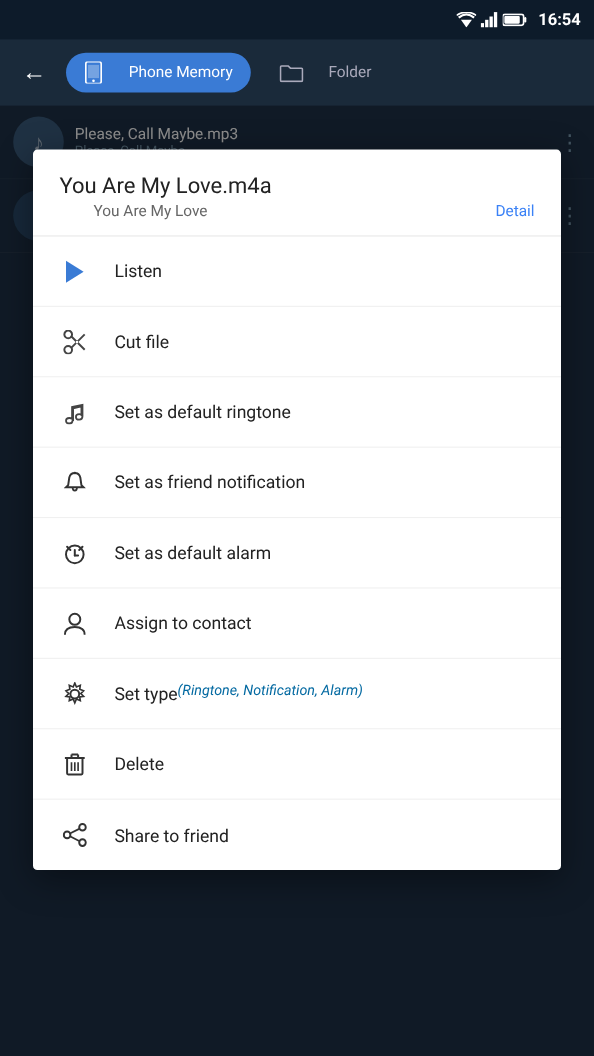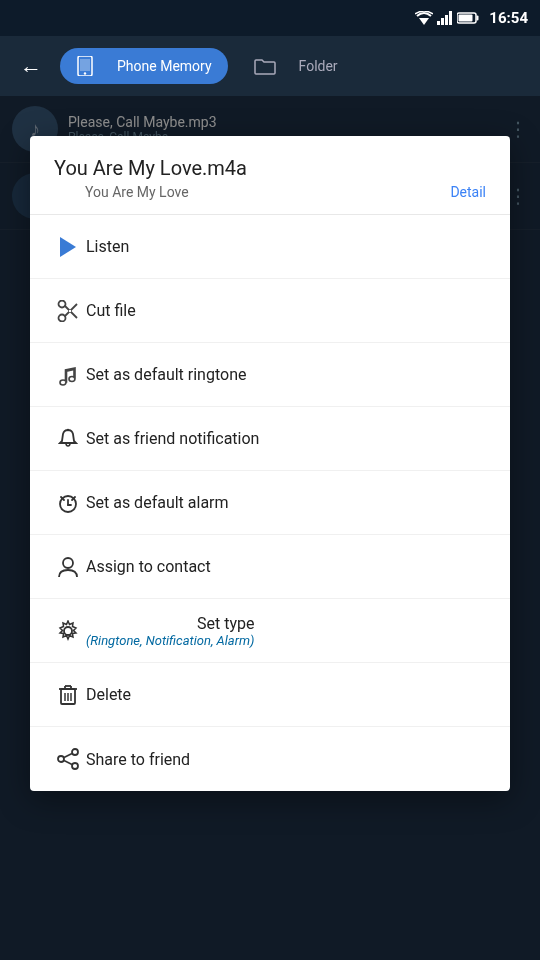--- a/index.html
+++ b/index.html
@@ -153,21 +153,21 @@
     }
 
     
     .menu-item {
       display: flex;
       align-items: center;
       padding: 0 24px;
       height: 64px;
       border-bottom: 1px solid #f0f0f0;
       cursor: pointer;
-      gap: 4px;
+      gap: 22px;
     }
     .menu-item:last-child {
       border-bottom: none;
     }
     .menu-icon {
       width: 28px;
       display: flex;
       align-items: center;
       justify-content: center;
       color: #444;
@@ -178,22 +178,21 @@
       font-size: 16px;
       color: #222;
     }
     .menu-sublabel {
       font-size: 13px;
       color: #0369a1;
       font-style: italic;
     }
     .menu-text-block {
       display: flex;
-      flex-direction: column;
-      text-align: right;
+      flex-direction: row;
     }
 
     
     svg { display: block; }
   </style>
 </head>
 <body>
 
 <div class="status-bar">
   <div class="status-icons">

